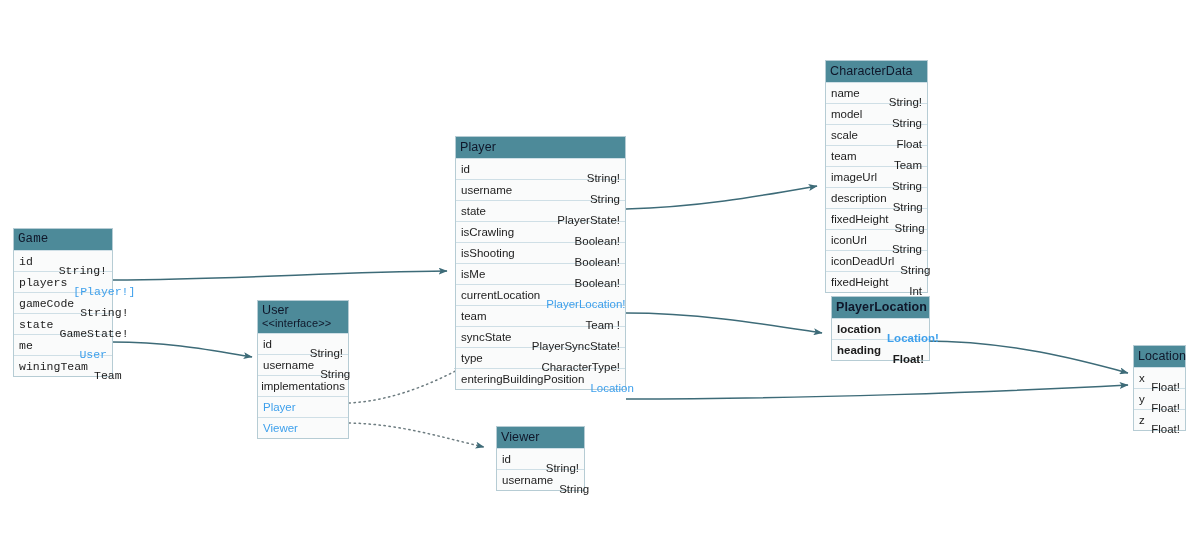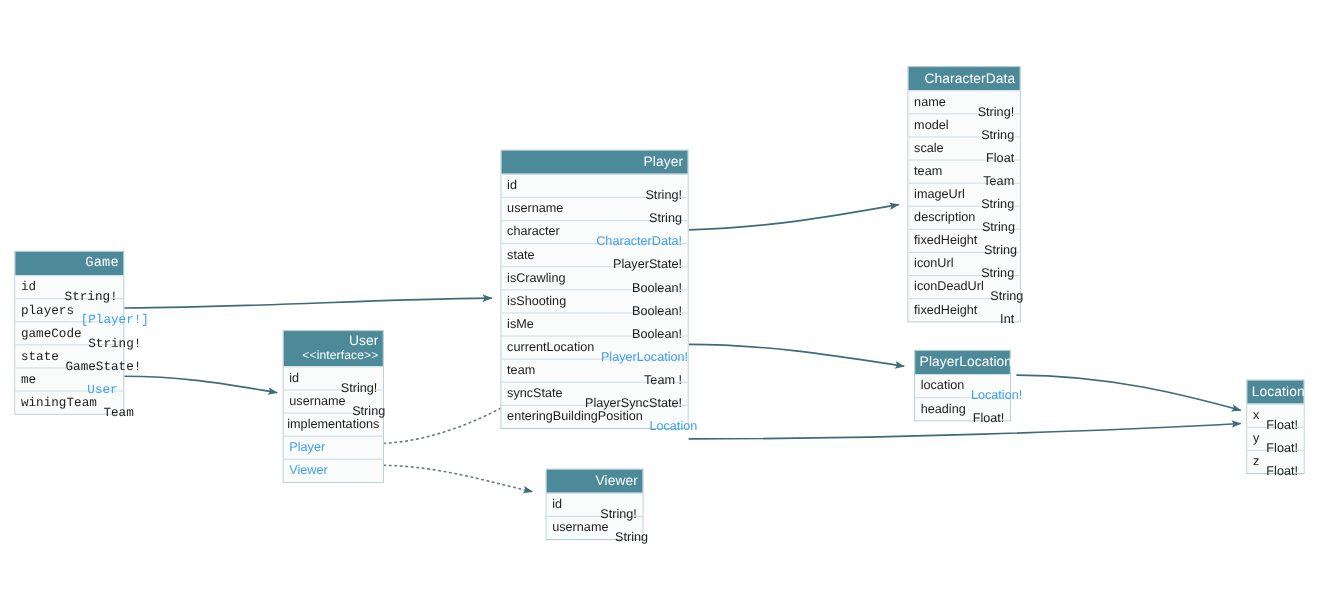--- a/index.html
+++ b/index.html
@@ -28,22 +28,22 @@
   }
   .entity {
     position: absolute;
     border: 1px solid #b6ccd4;
     background: #ffffff;
     box-sizing: border-box;
     z-index: 2;
   }
   .entity-header {
     background: #4d8a99;
-    color: #ffffff;
-    text-align: right;
+    color: #0f172a;
+    text-align: left;
     font-size: 12.5px;
     line-height: 14px;
     padding: 3px 4px 4px 4px;
     box-sizing: border-box;
     letter-spacing: 0.1px;
   }
   .entity-header.two-line {
     padding: 2px 4px 3px 4px;
   }
   .entity-header .sub {
@@ -166,24 +166,20 @@
     <div class="entity-header">Player</div>
     <div class="row">
       <span class="fname">id</span>
       <span class="ftype">String!</span>
     </div>
     <div class="row">
       <span class="fname">username</span>
       <span class="ftype">String</span>
     </div>
     <div class="row">
-      <span class="fname">character</span>
-      <span class="ftype ref">CharacterData!</span>
-    </div>
-    <div class="row">
       <span class="fname">state</span>
       <span class="ftype">PlayerState!</span>
     </div>
     <div class="row">
       <span class="fname">isCrawling</span>
       <span class="ftype">Boolean!</span>
     </div>
     <div class="row">
       <span class="fname">isShooting</span>
       <span class="ftype">Boolean!</span>
@@ -198,20 +194,24 @@
     </div>
     <div class="row">
       <span class="fname">team</span>
       <span class="ftype">Team !</span>
     </div>
     <div class="row">
       <span class="fname">syncState</span>
       <span class="ftype">PlayerSyncState!</span>
     </div>
     <div class="row">
+      <span class="fname">type</span>
+      <span class="ftype">CharacterType!</span>
+    </div>
+    <div class="row">
       <span class="fname">enteringBuildingPosition</span>
       <span class="ftype ref">Location</span>
     </div>
   </div>
 
   <div class="entity" style="left:496px; top:426px; width:89px;">
     <div class="entity-header">Viewer</div>
     <div class="row">
       <span class="fname">id</span>
       <span class="ftype">String!</span>
@@ -259,21 +259,21 @@
     <div class="row">
       <span class="fname">iconDeadUrl</span>
       <span class="ftype">String</span>
     </div>
     <div class="row">
       <span class="fname">fixedHeight</span>
       <span class="ftype">Int</span>
     </div>
   </div>
 
-  <div class="entity" style="left:831px; top:318px; width:88px;">
+  <div class="entity" style="left:831px; top:296px; width:99px;font-weight:bold;">
     <div class="entity-header">PlayerLocation</div>
     <div class="row">
       <span class="fname">location</span>
       <span class="ftype ref">Location!</span>
     </div>
     <div class="row">
       <span class="fname">heading</span>
       <span class="ftype">Float!</span>
     </div>
   </div>

